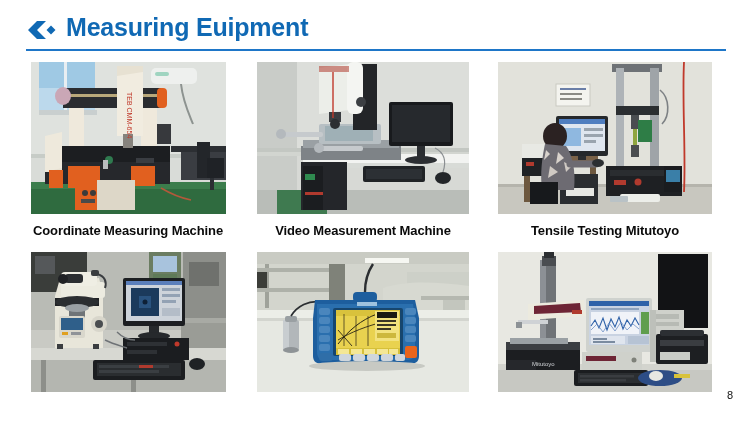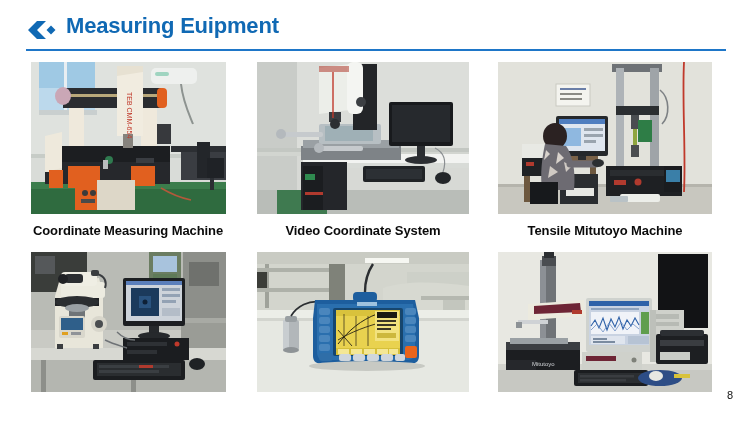--- a/index.html
+++ b/index.html
@@ -34,21 +34,21 @@
     position: absolute;
     left: 26px;
     top: 21px;
     width: 32px;
     height: 18px;
   }
   .title-text {
     position: absolute;
     left: 66px;
     top: 13px;
-    font-size: 22px;
+    font-size: 25px;
     font-weight: bold;
     color: #1069B4;
     letter-spacing: -0.2px;
     white-space: nowrap;
   }
   .title-rule {
     position: absolute;
     left: 26px;
     top: 49px;
     width: 700px;
@@ -248,21 +248,21 @@
           <rect x="160" y="84" width="8" height="12" fill="#2b2e32"></rect>
           <ellipse cx="164" cy="98" rx="16" ry="4" fill="#2b2e32"></ellipse>
 
           <rect x="106" y="104" width="62" height="16" rx="2" fill="#202326"></rect>
           <rect x="109" y="107" width="56" height="10" fill="#2c3034"></rect>
 
           <ellipse cx="186" cy="116" rx="8" ry="6" fill="#232629"></ellipse>
           <path d="M186 110 C190 98 186 90 178 86" stroke="#8b8f92" stroke-width="1.2" fill="none"></path>
         </svg>
       </div>
-      <div class="caption cap-2">Video Coordinate System</div>
+      <div class="caption cap-2">Video Measurement Machine</div>
     </div>
 
     <div class="card card-3">
       <div class="photo">
         <svg width="100%" height="100%" viewBox="0 0 214 152" preserveAspectRatio="none">
           <rect x="0" y="0" width="214" height="152" fill="#ddddd6"></rect>
           <rect x="0" y="0" width="214" height="124" fill="#e2e2db"></rect>
 
           <rect x="0" y="122" width="214" height="30" fill="#c8c7bf"></rect>
           <rect x="0" y="122" width="214" height="3" fill="#b5b4ac"></rect>
@@ -323,21 +323,21 @@
           <path d="M60 90 L66 96 L58 102 Z" fill="#d8d2cc"></path>
           <path d="M52 104 L60 110 L50 116 Z" fill="#cfc9c3"></path>
           <path d="M66 100 L74 104 L68 110 Z" fill="#cfc9c3"></path>
 
           <path d="M72 102 C84 102 92 102 98 102" stroke="#6d6b72" stroke-width="7" stroke-linecap="round" fill="none"></path>
           <ellipse cx="100" cy="101" rx="6" ry="4" fill="#2b2e31"></ellipse>
 
           <rect x="32" y="120" width="28" height="22" fill="#17191c"></rect>
         </svg>
       </div>
-      <div class="caption cap-3">Tensile Mitutoyo Machine</div>
+      <div class="caption cap-3">Tensile Testing Mitutoyo</div>
     </div>
 
     <div class="card card-4">
       <div class="photo">
         <svg width="100%" height="100%" viewBox="0 0 195 140" preserveAspectRatio="none">
           <rect x="0" y="0" width="195" height="140" fill="#c9cac4"></rect>
 
           <rect x="0" y="0" width="195" height="78" fill="#b9bbb5"></rect>
           <rect x="0" y="0" width="56" height="40" fill="#3a3d3a"></rect>
           <rect x="4" y="4" width="20" height="18" fill="#55585a"></rect>

